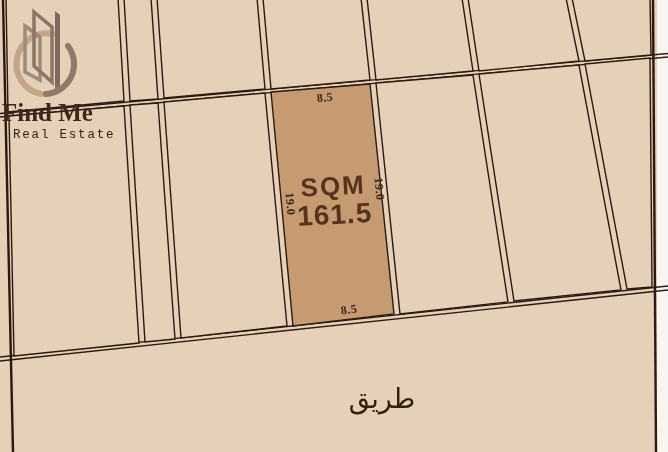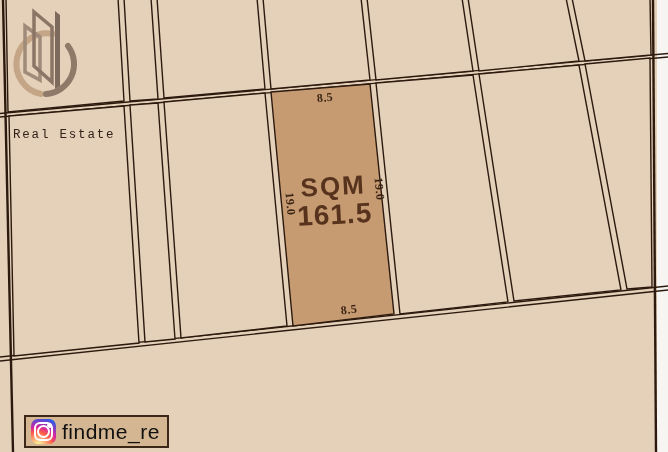--- a/index.html
+++ b/index.html
@@ -118,32 +118,30 @@
   <div class="abs dim" style="left:325px;top:98px;transform:translate(-50%,-50%) rotate(-6deg);">8.5</div>
   <div class="abs dim" style="left:349px;top:310px;transform:translate(-50%,-50%) rotate(-7deg);">8.5</div>
   <div class="abs dim" style="left:290px;top:204px;transform:translate(-50%,-50%) rotate(85deg);">19.0</div>
   <div class="abs dim" style="left:379px;top:189px;transform:translate(-50%,-50%) rotate(85deg);">19.0</div>
 
   <div class="abs area-box" style="left:334px;top:201px;">
     <div class="l1">SQM</div>
     <div class="l2">161.5</div>
   </div>
 
+  <div class="abs road-label" style="left:382px;top:398px;">طريق</div>
 
   <div class="abs brand">
     <svg width="92" height="100" viewBox="0 0 92 100">
 
       <path d="M53 32 A30 30 0 1 0 41 92" stroke="#c4a585" stroke-width="6" fill="none" stroke-linecap="round"></path>
       <path d="M46 92 A30 30 0 0 0 68 44" stroke="#8f7a6a" stroke-width="6" fill="none" stroke-linecap="round"></path>
 
       <path d="M25 70 L25 24 L40 35 L40 78 Z" stroke="#a08b7a" stroke-width="3.5" fill="none"></path>
       <path d="M34 64 L34 10 L52 25 L52 80 Z" stroke="#8a7566" stroke-width="3.5" fill="none"></path>
       <path d="M55 9 L60 13 L60 84 L55 87 Z" fill="#7e6a5c"></path>
     </svg>
+    <div class="brand-name">Find Me</div>
     <div class="brand-tagline">Real Estate</div>
   </div>
 
-  <div class="abs ig-badge">
-    <span class="ig-icon"></span>
-    <span class="ig-handle">findme_re</span>
-  </div>
 
 </div>
 
 </body></html>

